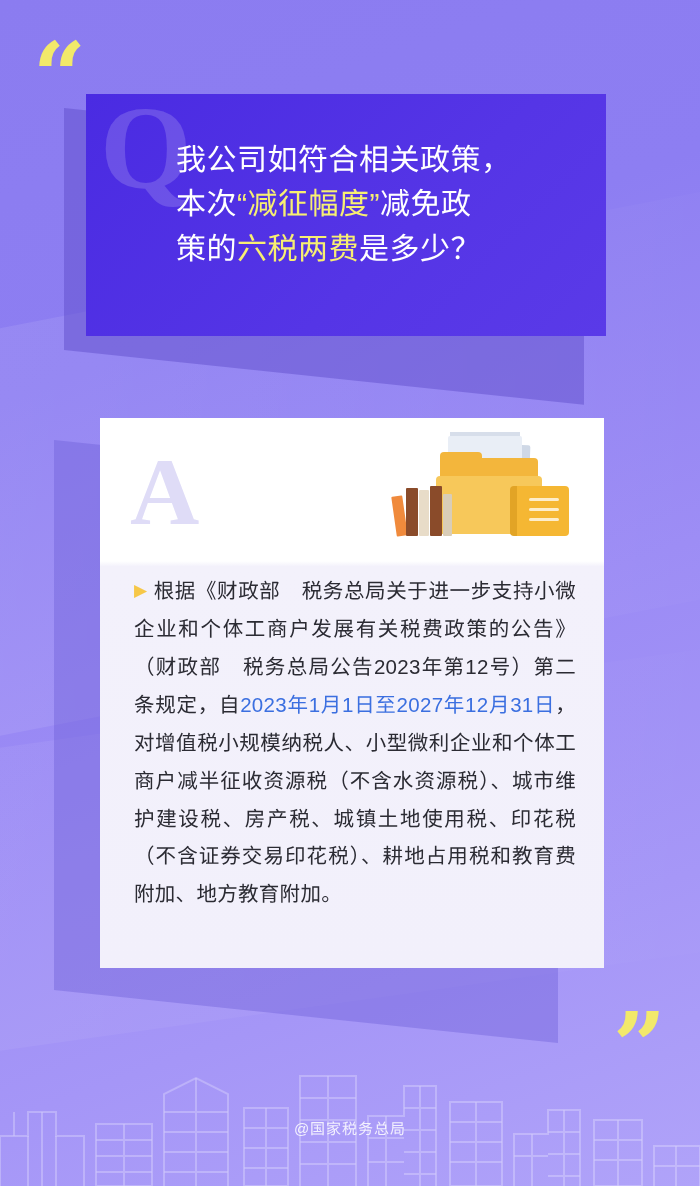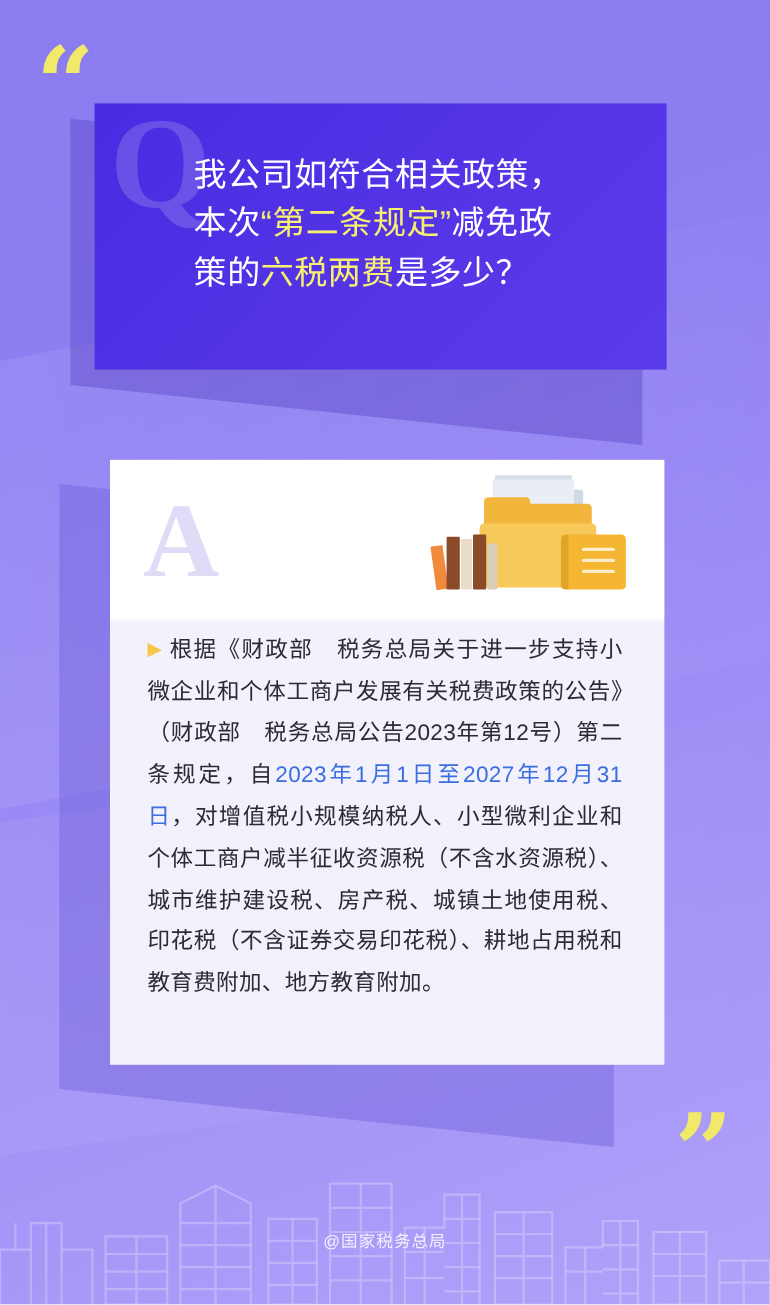--- a/index.html
+++ b/index.html
@@ -249,21 +249,21 @@
   .bk1 { left: 2px;  width: 11px; height: 40px; background: #f08a3c; transform: rotate(-8deg); }
   .bk2 { left: 14px; width: 12px; height: 48px; background: #8a4b2a; }
   .bk3 { left: 27px; width: 10px; height: 46px; background: #e8dcc8; }
   .bk4 { left: 38px; width: 12px; height: 50px; background: #8a4b2a; }
   .bk5 { left: 51px; width: 9px;  height: 42px; background: #d9cdb8; }
 
   .a-body {
     position: absolute;
     left: 34px;
     top: 154px;
-    right: 38px;
+    right: 28px;
     color: #2b2b33;
     font-size: 20.5px;
     line-height: 1.85;
     letter-spacing: 0.3px;
     text-align: justify;
   }
   .a-body .tri {
     color: #f6c748;
     font-size: 17px;
     margin-right: 6px;
@@ -327,21 +327,21 @@
   </svg>
 
   <div class="quote-open">“</div>
 
   <div class="q-wrap">
     <div class="q-shadow"></div>
     <div class="q-card">
       <div class="q-letter">Q</div>
       <div class="q-text">
         <span>我公司如符合相关政策，</span><br>
-        <span>本次</span><span class="hl">“第二条规定”</span><span>减免政</span><br>
+        <span>本次</span><span class="hl">“减征幅度”</span><span>减免政</span><br>
         <span>策的</span><span class="hl">六税两费</span><span>是多少？</span>
       </div>
     </div>
   </div>
 
   <div class="a-wrap">
     <div class="a-shadow"></div>
     <div class="a-card">
       <div class="a-letter">A</div>
 

